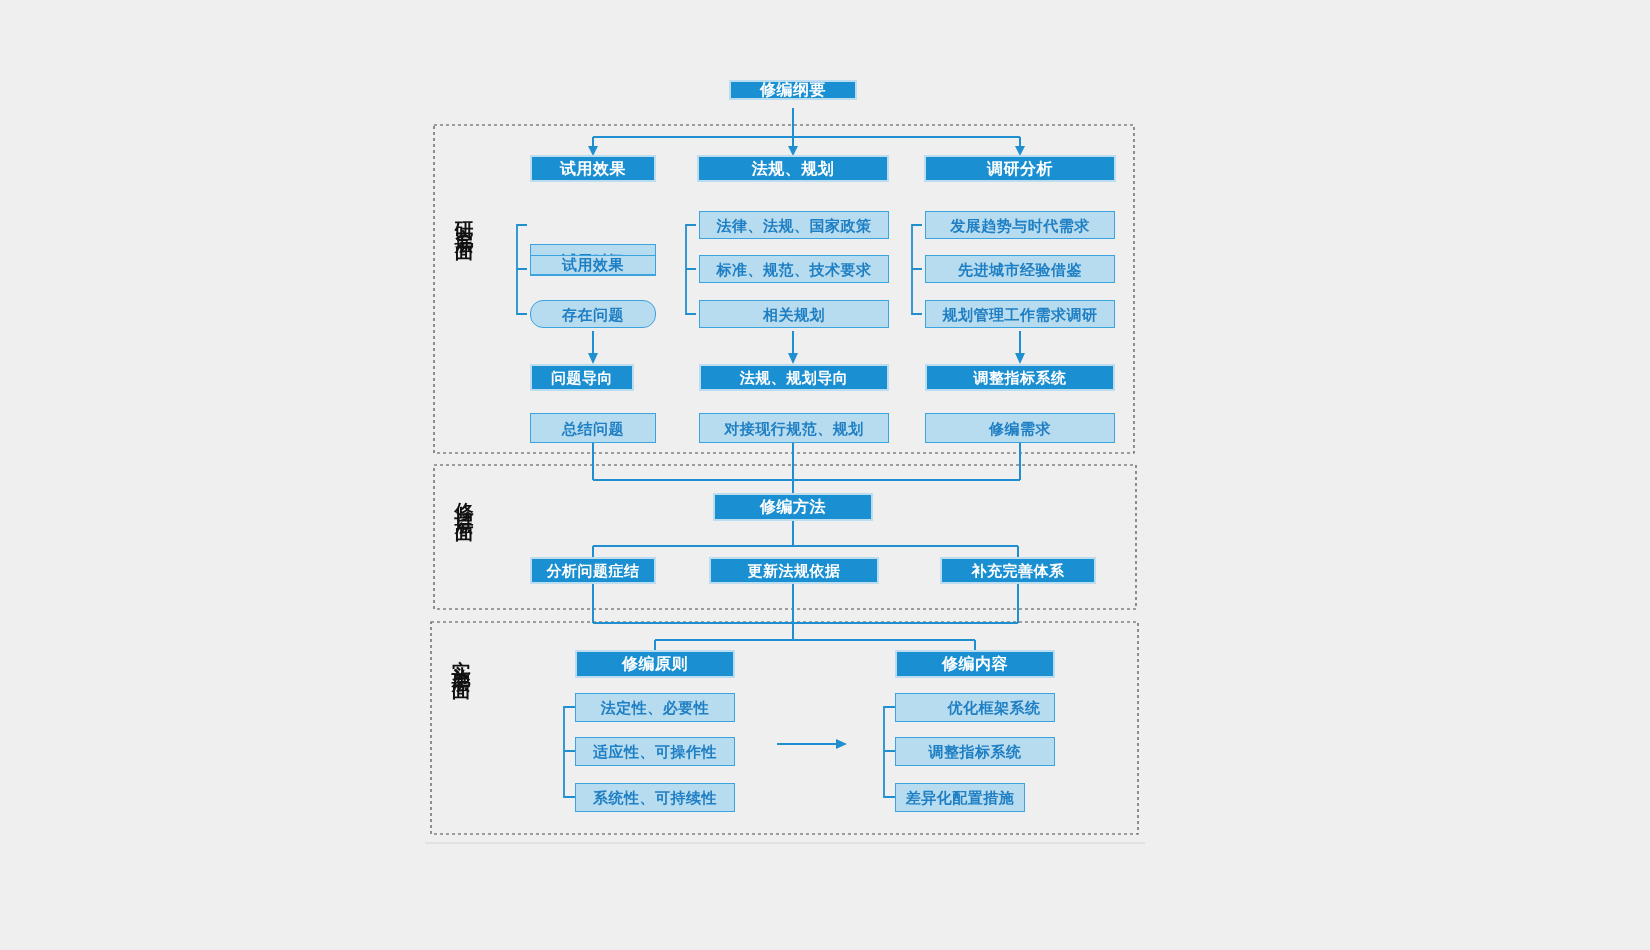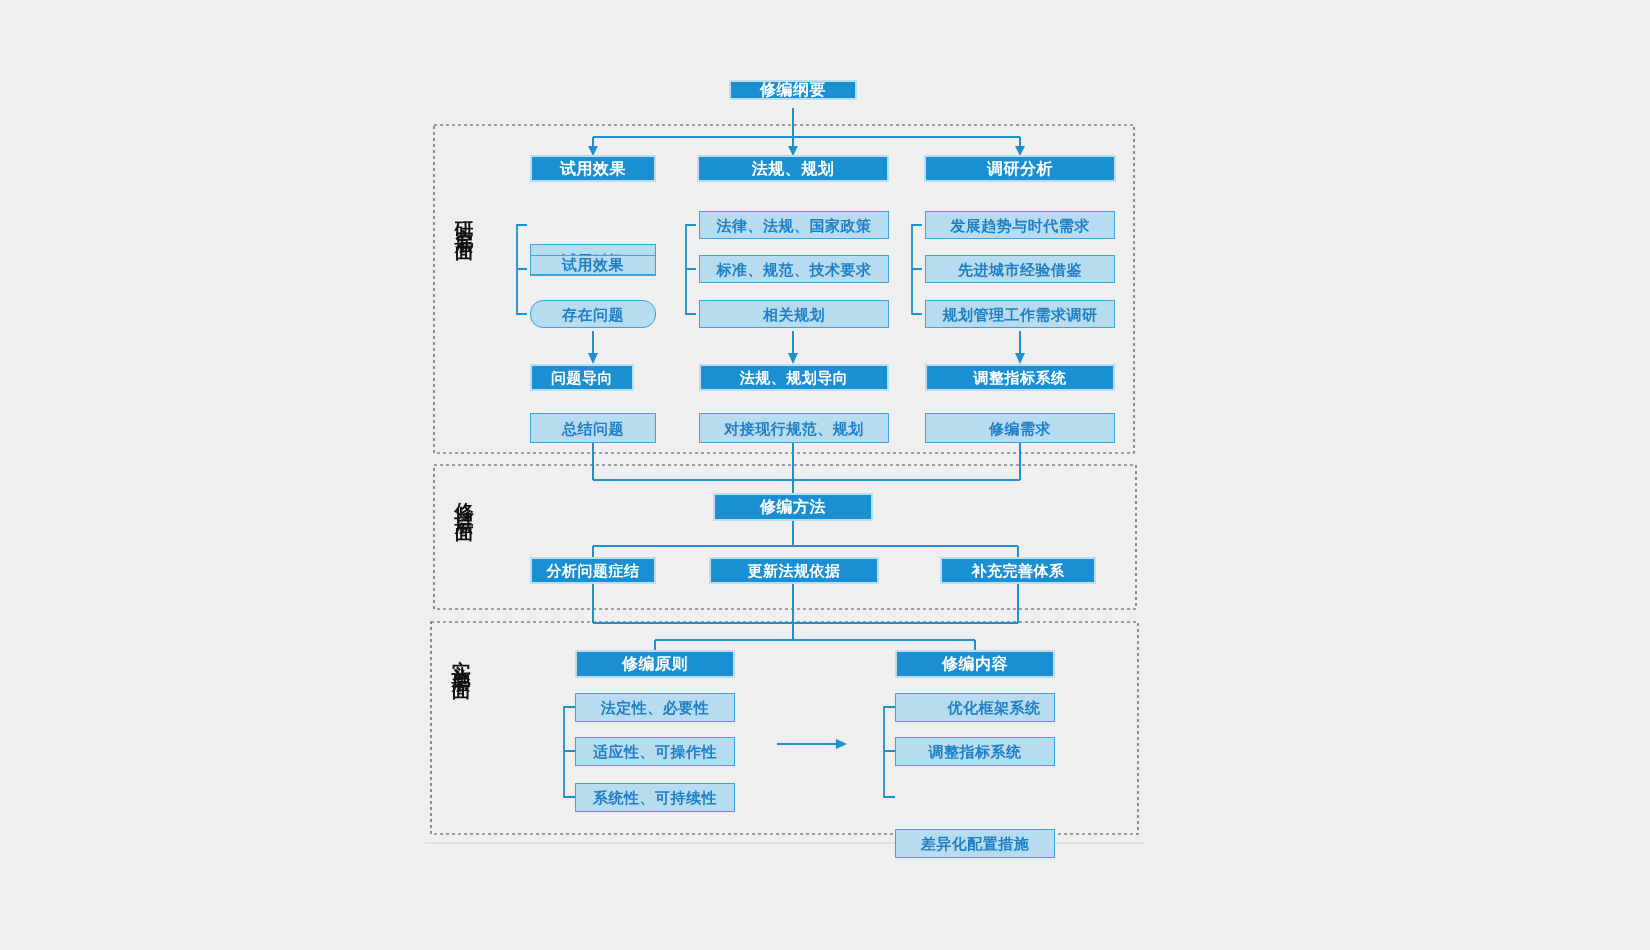--- a/index.html
+++ b/index.html
@@ -136,15 +136,15 @@
 
   <div class="node dark head" style="left:575px;top:650px;width:160px;height:28px;">修编原则</div>
   <div class="node dark head" style="left:895px;top:650px;width:160px;height:28px;">修编内容</div>
 
   <div class="node light" style="left:575px;top:693px;width:160px;height:29px;">法定性、必要性</div>
   <div class="node light" style="left:575px;top:737px;width:160px;height:29px;">适应性、可操作性</div>
   <div class="node light" style="left:575px;top:783px;width:160px;height:29px;">系统性、可持续性</div>
 
   <div class="node light" style="left:895px;top:693px;width:160px;height:29px;padding-left:38px;">优化框架系统</div>
   <div class="node light" style="left:895px;top:737px;width:160px;height:29px;">调整指标系统</div>
-  <div class="node light" style="left:895px;top:829px;width:160px;height:29px;">差异化配置措施</div>
+  <div class="node light" style="left:895px;top:783px;width:130px;height:29px;">差异化配置措施</div>
 
 </div>
 
 </body></html>

